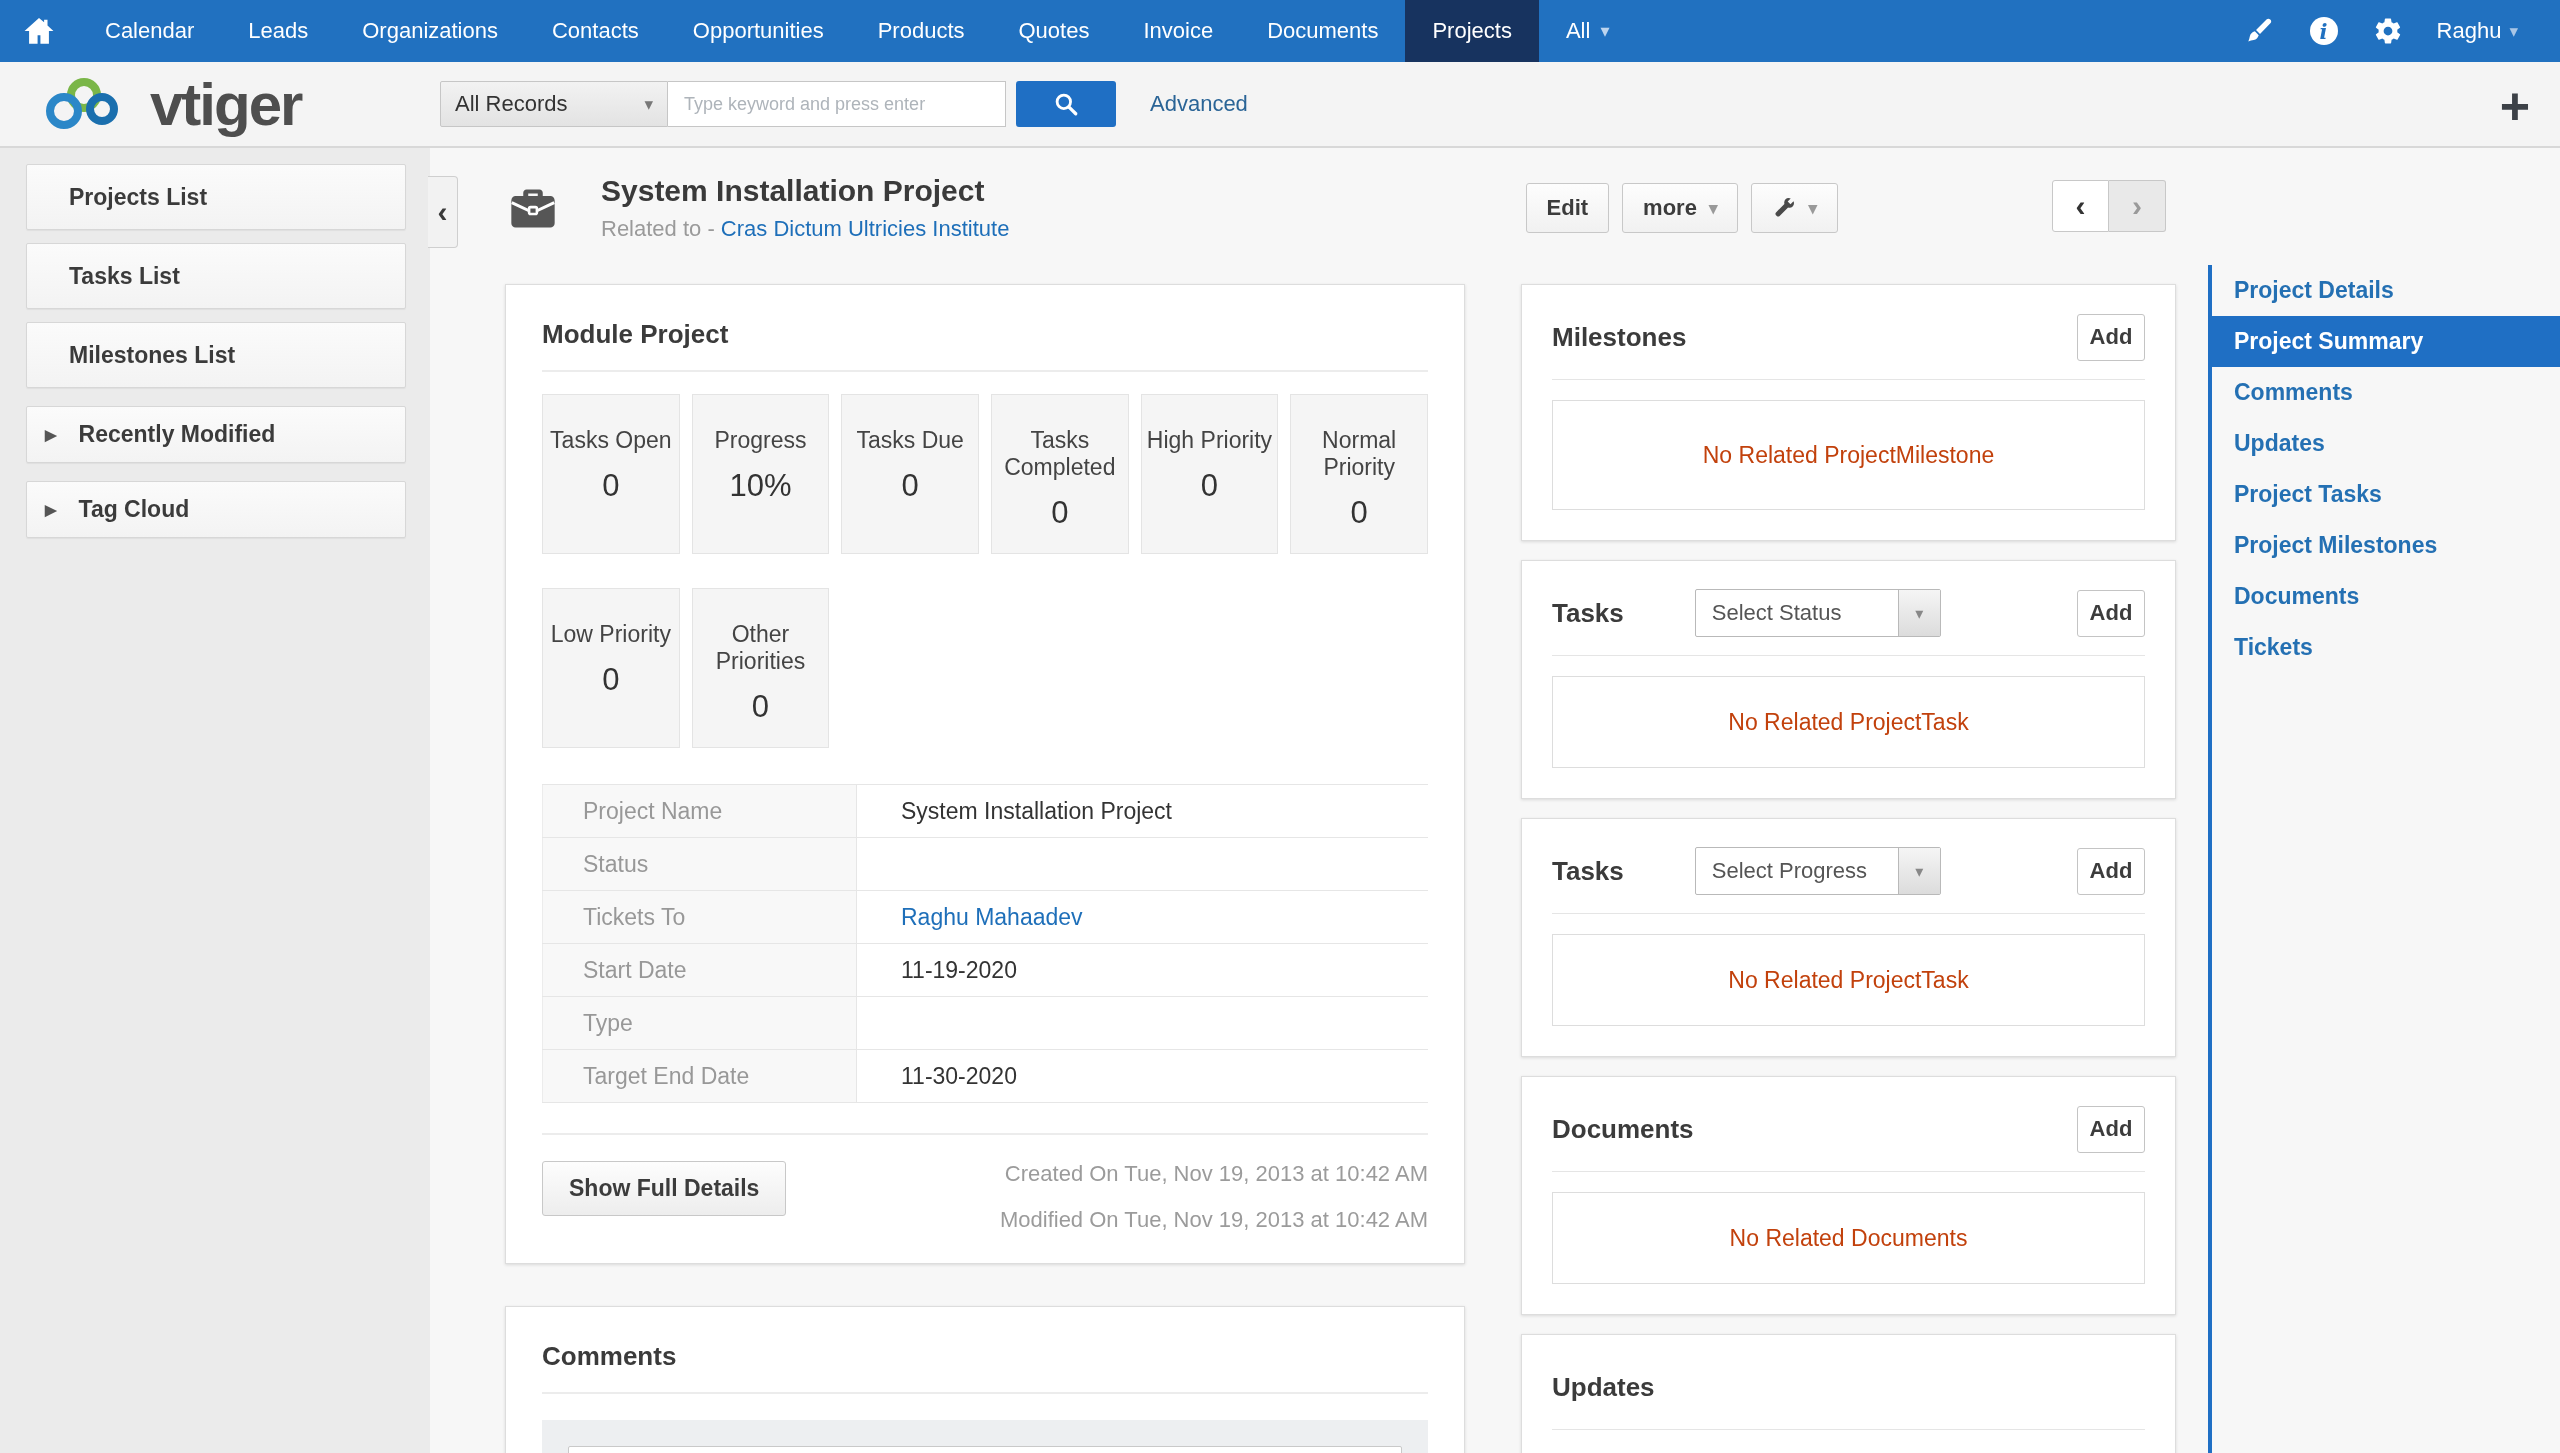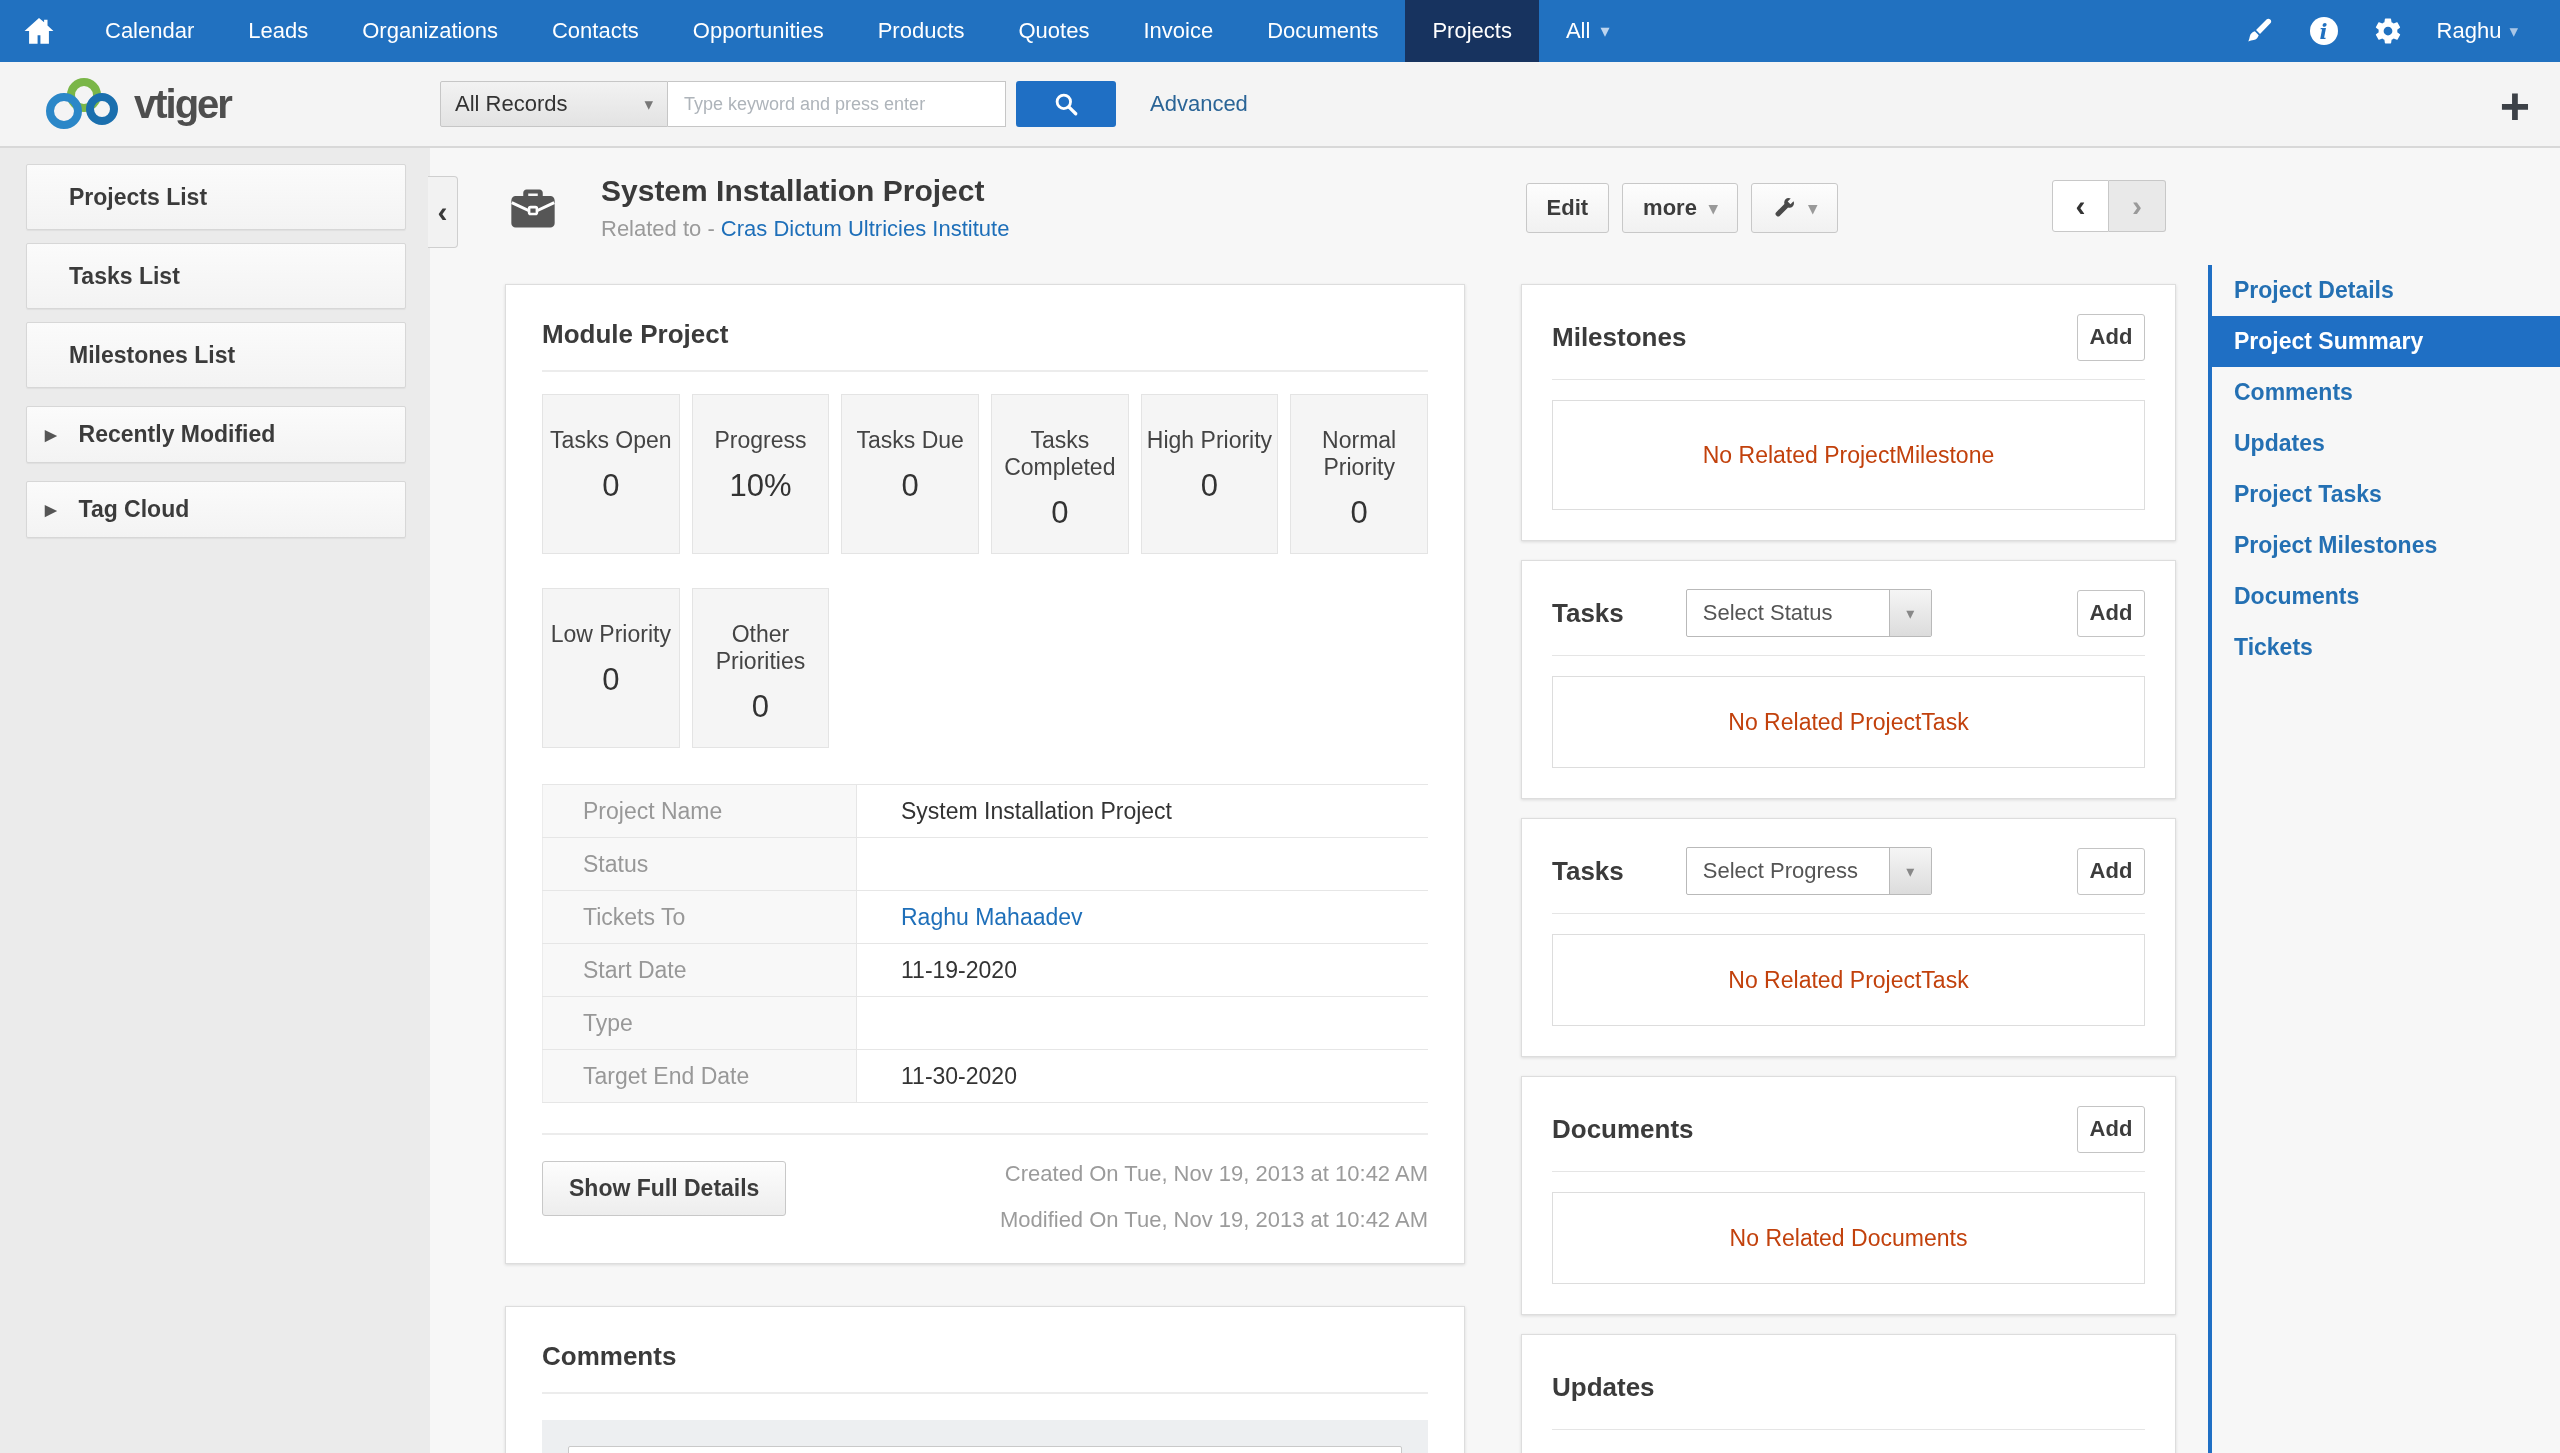--- a/index.html
+++ b/index.html
@@ -19,21 +19,21 @@
   .info-circle { width:28px; height:28px; border-radius:50%; background:#fff; color:#2171c0;
                  font-family:"DejaVu Serif", serif; font-weight:bold; font-style:italic;
                  font-size:21px; display:flex; align-items:center; justify-content:center; }
   .username { color:#fff; font-size:22px; font-weight:500; display:flex; align-items:center; gap:8px; cursor:pointer; }
   .username .caret { color:#a9c6e6; font-size:17px; }
 
   
   .bar2 { height:86px; background:#f4f4f4; border-bottom:2px solid #d8d8d8; display:flex;
           align-items:center; flex-shrink:0; position:relative; }
   .logo { display:flex; align-items:center; margin-left:38px; width:360px; }
-  .logo-text { font-size:40px; font-weight:bold; color:#4e4e4e; letter-spacing:-2px; margin-left:8px; }
+  .logo-text { font-size:60px; font-weight:bold; color:#4e4e4e; letter-spacing:-2px; margin-left:24px; }
   .searchwrap { display:flex; align-items:center; margin-left:42px; }
   .scope-select { width:228px; height:46px; background:linear-gradient(#f2f2f2,#e3e3e3);
                   border:1px solid #c6c6c6; border-radius:2px 0 0 2px; display:flex;
                   align-items:center; padding:0 14px; font-size:22px; color:#333; cursor:pointer; }
   .scope-select .caret { margin-left:auto; color:#777; font-size:17px; }
   .search-input { width:338px; height:46px; border:1px solid #c6c6c6; border-left:none;
                   padding:0 16px; font-size:18px; color:#7f1d1d; background:#fff; outline:none;
                   font-family:"Liberation Sans", sans-serif; }
   .search-input::placeholder { color:#aeb4ba; }
   .search-btn { width:100px; height:46px; margin-left:10px; background:#1f6fc4; border:none;
@@ -109,21 +109,21 @@
   
   .comments-card { margin-top:42px; padding:34px 36px; height:260px; overflow:hidden; }
   .comment-box { margin-top:26px; background:#edeff1; padding:26px; }
   .comment-input { width:100%; height:110px; border:1px solid #c9c9c9; border-radius:2px;
                    background:#fff; resize:none; padding:18px 20px; font-size:23px; color:#333;
                    font-family:"Liberation Sans", sans-serif; outline:none; }
   .comment-input::placeholder { color:#9aa0a6; }
 
   
   .panel { padding:26px 30px 30px 30px; margin-bottom:19px; }
-  .panel-head { display:flex; align-items:center; min-height:52px; }
+  .panel-head { display:flex; align-items:center; min-height:52px;gap:9px; }
   .panel-title { font-size:26px; font-weight:600; color:#3b3b3b; }
   .add-btn { margin-left:auto; width:68px; height:47px; background:#fff; border:1px solid #c4c4c4;
              border-radius:3px; font-size:22px; font-weight:bold; color:#3c3c3c; cursor:pointer;
              font-family:"Liberation Sans", sans-serif; }
   .sel { width:246px; height:48px; margin-left:62px; border:1px solid #b9b9b9; border-radius:2px;
          background:#fff; display:flex; align-items:stretch; cursor:pointer; }
   .sel .sel-txt { flex:1; display:flex; align-items:center; padding-left:16px; font-size:22px; color:#555; }
   .sel .sel-arrow { width:42px; background:linear-gradient(#f5f5f5,#dcdcdc); border-left:1px solid #b9b9b9;
                     display:flex; align-items:center; justify-content:center; color:#888; font-size:16px; }
   .panel .hdiv { margin-top:16px; height:1px; background:#e5e5e5; }

